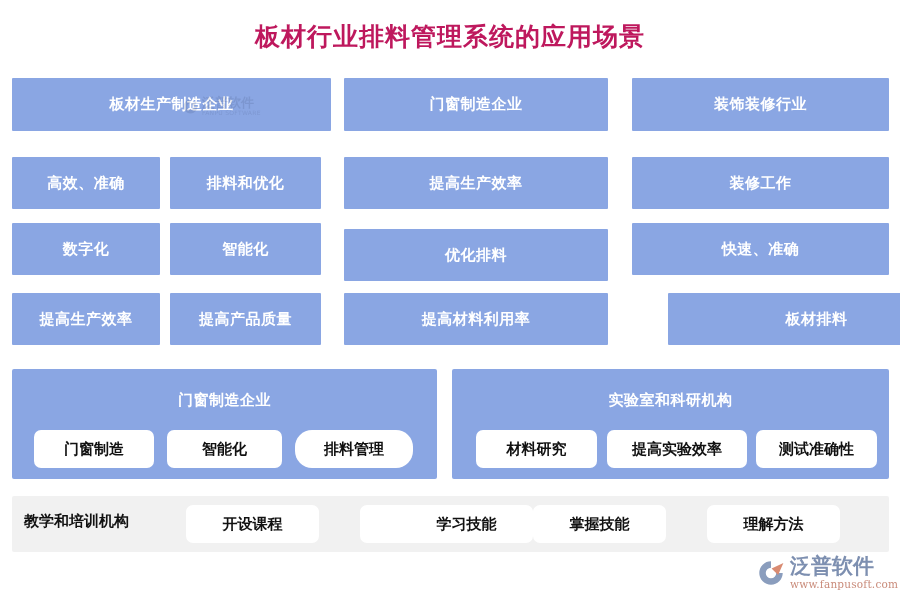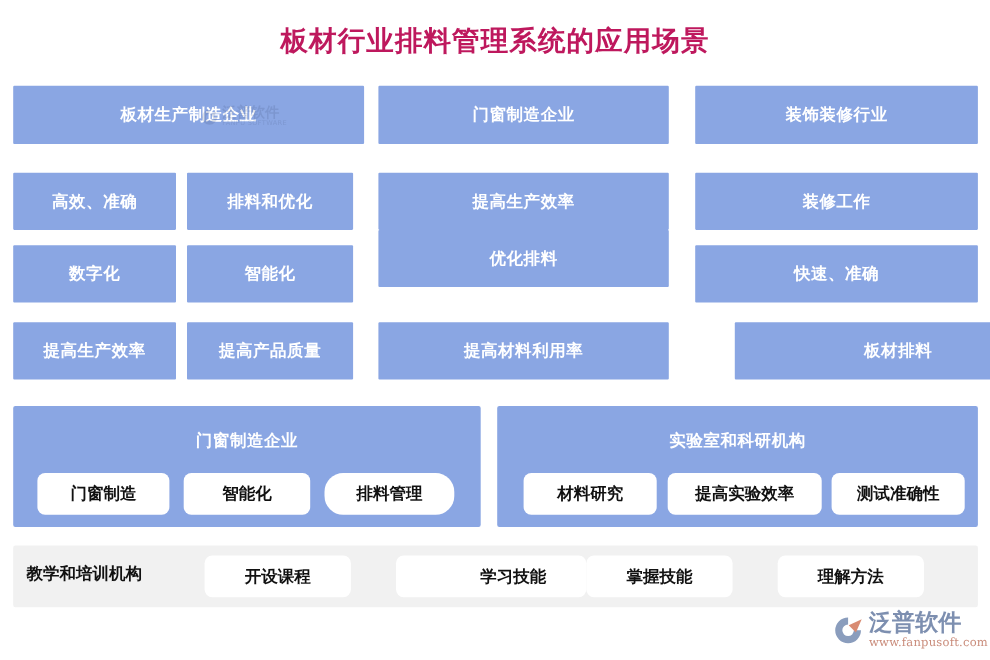--- a/index.html
+++ b/index.html
@@ -213,21 +213,21 @@
     </span>
   </div>
 
   <div class="tile" style="left:12px; top:157px; width:148px; height:52px;">高效、准确</div>
   <div class="tile" style="left:170px; top:157px; width:151px; height:52px;">排料和优化</div>
   <div class="tile" style="left:344px; top:157px; width:264px; height:52px;">提高生产效率</div>
   <div class="tile" style="left:632px; top:157px; width:257px; height:52px;">装修工作</div>
 
   <div class="tile" style="left:12px; top:223px; width:148px; height:52px;">数字化</div>
   <div class="tile" style="left:170px; top:223px; width:151px; height:52px;">智能化</div>
-  <div class="tile" style="left:344px; top:209px; width:264px; height:52px;">优化排料</div>
+  <div class="tile" style="left:344px; top:229px; width:264px; height:52px;">优化排料</div>
   <div class="tile" style="left:632px; top:223px; width:257px; height:52px;">快速、准确</div>
 
   <div class="tile" style="left:12px; top:293px; width:148px; height:52px;">提高生产效率</div>
   <div class="tile" style="left:170px; top:293px; width:151px; height:52px;">提高产品质量</div>
   <div class="tile" style="left:344px; top:293px; width:264px; height:52px;">提高材料利用率</div>
   <div class="tile" style="left:668px; top:293px; width:257px; height:52px;padding-left:40px;">板材排料</div>
 
   <div class="panel" style="left:12px; top:369px; width:425px; height:110px;">
     <div class="panel-title">门窗制造企业</div>
     <div class="chip" style="left:22px; top:61px; width:120px; height:38px;">门窗制造</div>

